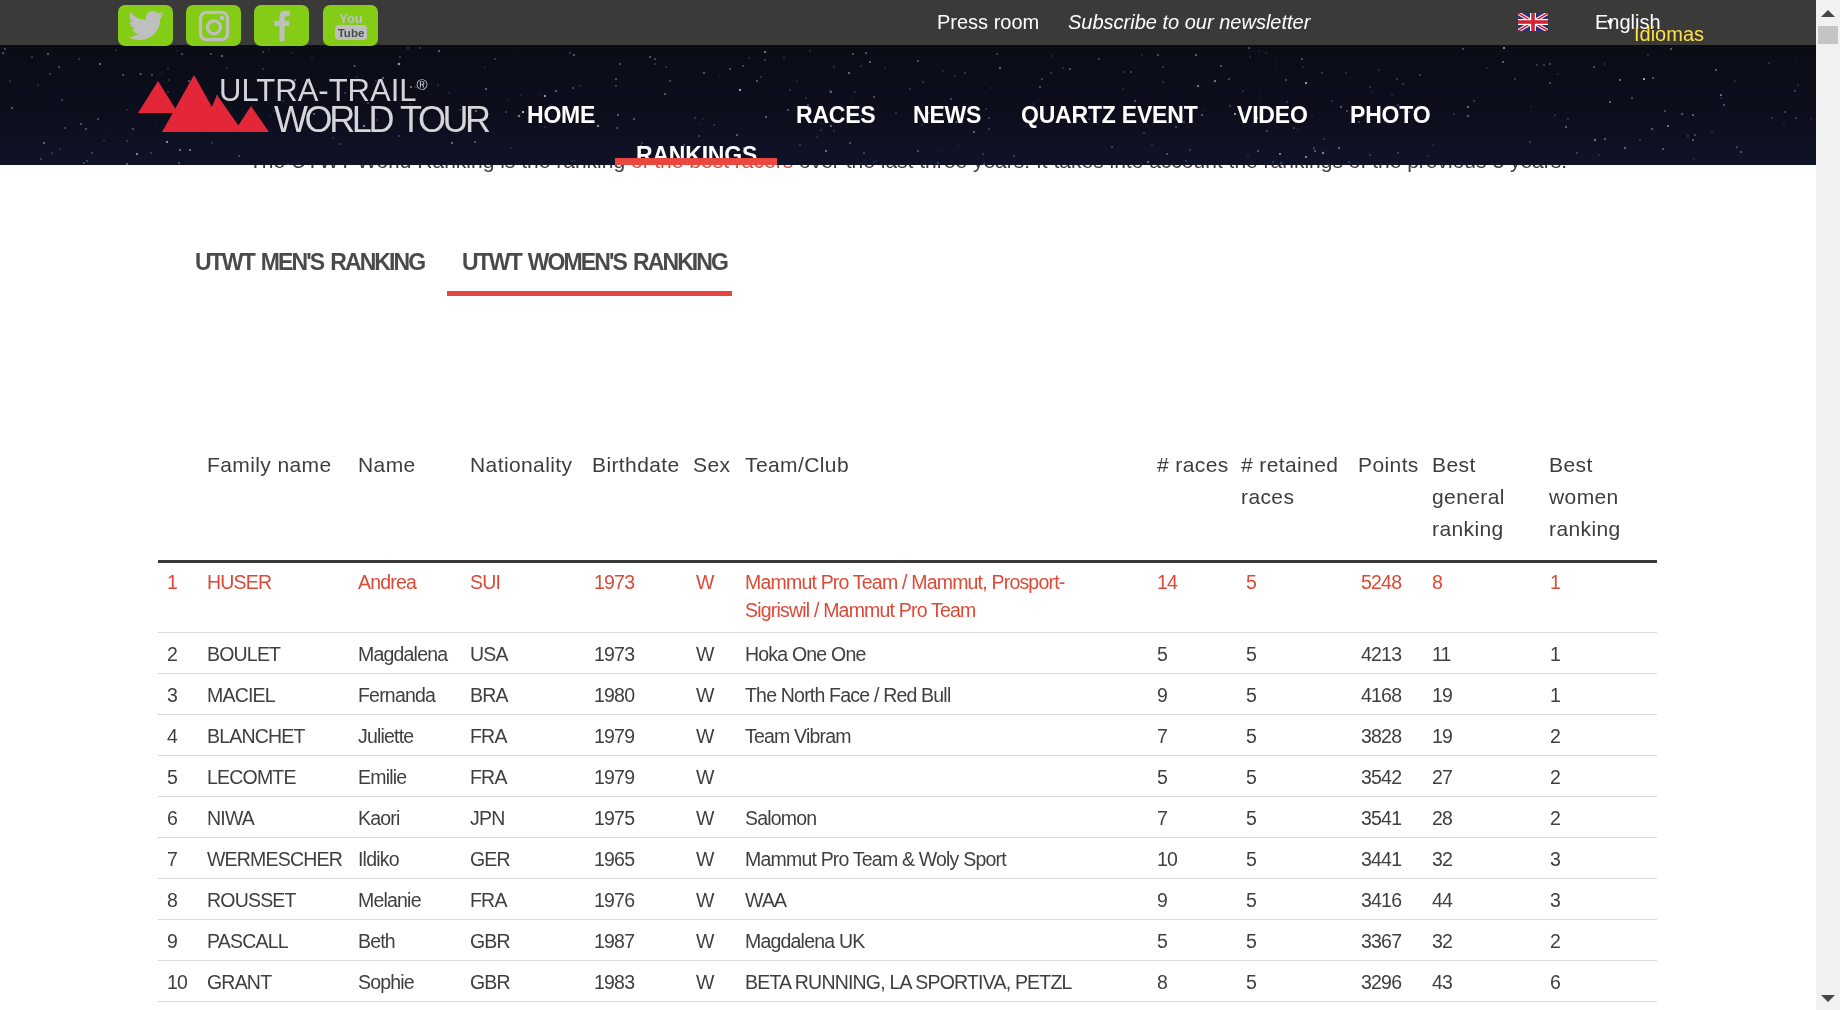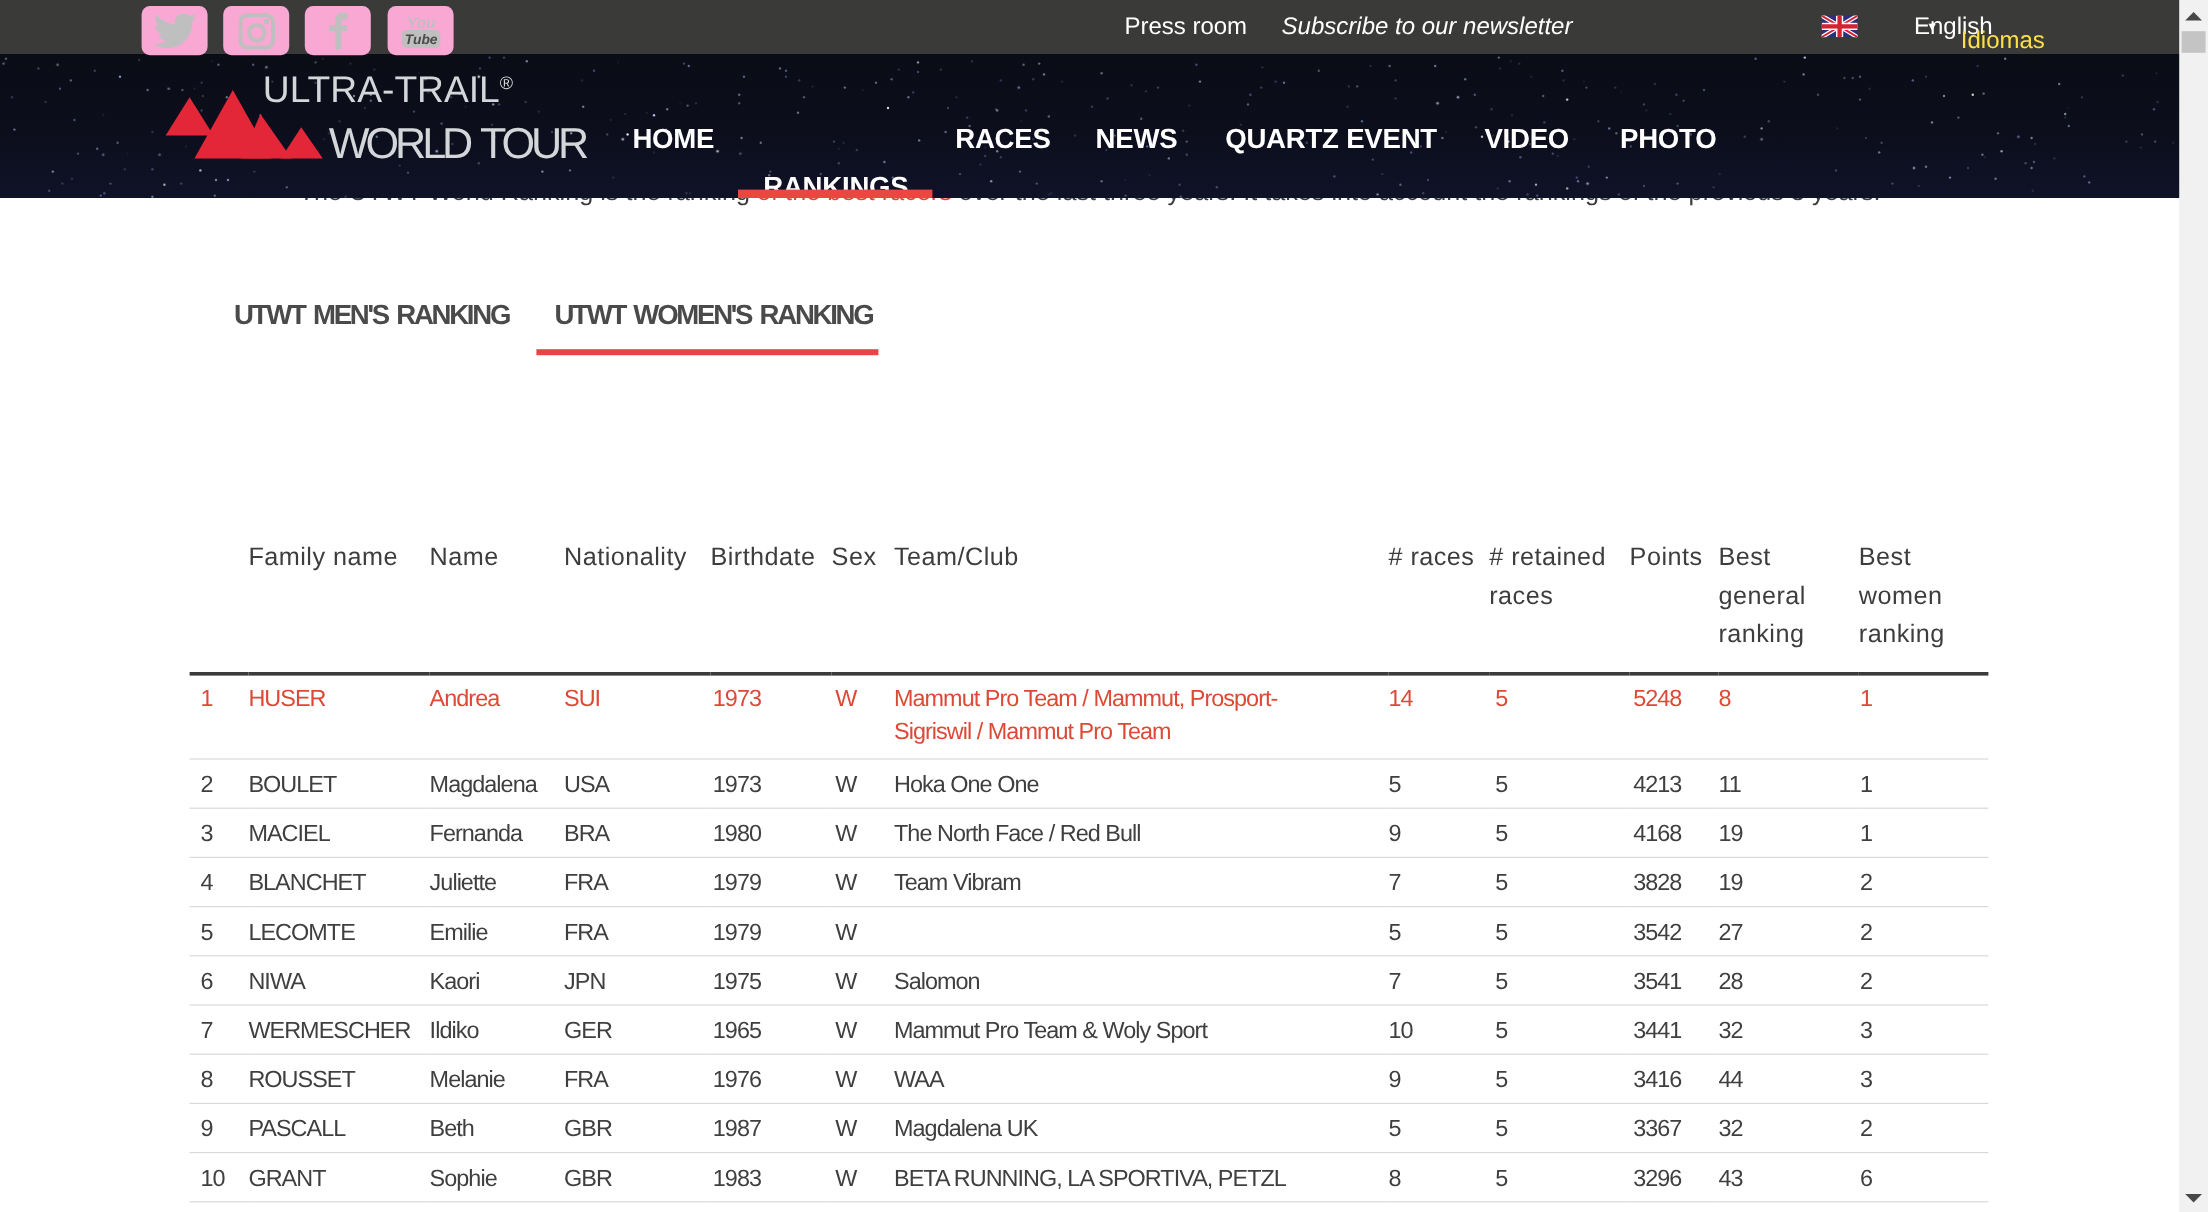--- a/index.html
+++ b/index.html
@@ -2,32 +2,32 @@
 <html><head>
 <meta charset="utf-8">
 <style>
 * { margin:0; padding:0; box-sizing:border-box; }
 html,body { width:1840px; height:1010px; overflow:hidden; background:#fff;
   font-family:"Liberation Sans", sans-serif; }
 #page { position:relative; width:1840px; height:1010px; }
 
 
 #topbar { position:absolute; left:0; top:0; width:1840px; height:45px; background:#3a3a38; z-index:50; }
-.soc { position:absolute; top:5px; width:55px; height:41px; border-radius:7px; background:#f9a8d4;font-style:italic; }
+.soc { position:absolute; top:5px; width:55px; height:41px; border-radius:7px; background:#84cc16; }
 .soc svg { position:absolute; left:50%; top:50%; transform:translate(-50%,-50%); }
 #tb-right { position:absolute; top:0; height:45px; line-height:45px; font-size:20px; color:#fff; }
 .tbitem { position:absolute; top:0; white-space:nowrap; }
 
 
 #header { position:absolute; left:0; top:45px; width:1840px; height:120px; z-index:40;
   background:linear-gradient(180deg,#0a0c16 0%,#0c0e1c 55%,#101327 100%); overflow:hidden; }
 #stars { position:absolute; left:0; top:0; width:2px; height:2px; border-radius:50%;
   box-shadow:665px 21px 0px rgba(170,190,255,0.27),150px 107px 0px rgba(150,170,230,0.33),1195px 9px 0px rgba(200,215,255,0.51),78px 13px 0px rgba(170,190,255,0.28),494px 13px 0px rgba(170,190,255,0.34),1695px 74px 0px rgba(200,215,255,0.14),1293px 82px 0px rgba(170,190,255,0.35),1183px 76px 0px rgba(200,215,255,0.27),97px 73px 0px rgba(150,170,230,0.48),860px 20px 0px rgba(120,140,200,0.33),633px 73px 0px rgba(200,215,255,0.46),213px 76px 0px rgba(200,215,255,0.35),764px 14px 0px rgba(170,190,255,0.34),1157px 9px 0px rgba(235,240,255,0.37),1395px 70px 0px rgba(150,170,230,0.28),955px 76px 0px rgba(150,170,230,0.51),615px 33px 0px rgba(200,215,255,0.45),169px 75px 0px rgba(235,240,255,0.22),1794px 45px 0px rgba(150,170,230,0.42),1249px 11px 0px rgba(235,240,255,0.14),339px 98px 0px rgba(235,240,255,0.24),865px 7px 0px rgba(170,190,255,0.53),1567px 73px 0px rgba(150,170,230,0.35),698px 90px 0px rgba(235,240,255,0.24),1189px 104px 0px rgba(170,190,255,0.29),554px 62px 0px rgba(170,190,255,0.41),126px 95px 0px rgba(120,140,200,0.41),1397px 107px 0px rgba(235,240,255,0.29),1371px 46px 0px rgba(235,240,255,0.09),729px 23px 0px rgba(235,240,255,0.37),122px 29px 0px rgba(200,215,255,0.44),1514px 33px 0px rgba(235,240,255,0.27),167px 23px 0px rgba(120,140,200,0.29),571px 115px 0px rgba(235,240,255,0.14),1771px 72px 0px rgba(235,240,255,0.21),736px 89px 0px rgba(200,215,255,0.5),311px 12px 0px rgba(200,215,255,0.16),1350px 31px 0px rgba(120,140,200,0.09),375px 35px 0px rgba(200,215,255,0.21),860px 70px 0px rgba(120,140,200,0.25),654px 18px 0px rgba(120,140,200,0.4),1266px 85px 0px rgba(170,190,255,0.4),937px 117px 0px rgba(120,140,200,0.49),805px 52px 0px rgba(170,190,255,0.27),988px 83px 0px rgba(200,215,255,0.27),139px 28px 0px rgba(170,190,255,0.29),698px 78px 0px rgba(170,190,255,0.1),1162px 21px 0px rgba(150,170,230,0.33),1258px 5px 0px rgba(200,215,255,0.11),1259px 50px 0px rgba(150,170,230,0.15),713px 79px 0px rgba(170,190,255,0.25),238px 110px 0px rgba(235,240,255,0.31),985px 63px 0px rgba(200,215,255,0.23),211px 97px 0px rgba(150,170,230,0.24),982px 108px 0px rgba(120,140,200,0.41),49px 28px 0px rgba(120,140,200,0.53),742px 20px 0px rgba(170,190,255,0.4),1554px 69px 0px rgba(170,190,255,0.22),1427px 110px 0px rgba(150,170,230,0.2),344px 47px 0px rgba(120,140,200,0.44),1111px 101px 0px rgba(200,215,255,0.32),1257px 105px 0px rgba(200,215,255,0.45),1652px 32px 0px rgba(200,215,255,0.46),411px 68px 0px rgba(170,190,255,0.31),59px 103px 0px rgba(150,170,230,0.21),398px 90px 0px rgba(150,170,230,0.36),917px 105px 0px rgba(150,170,230,0.52),748px 12px 0px rgba(200,215,255,0.18),964px 27px 0px rgba(235,240,255,0.24),1280px 117px 0px rgba(170,190,255,0.37),983px 118px 0px rgba(170,190,255,0.39),1711px 86px 0px rgba(235,240,255,0.14),1604px 93px 0px rgba(235,240,255,0.43),367px 57px 0px rgba(150,170,230,0.45),179px 104px 0px rgba(235,240,255,0.52),950px 53px 0px rgba(170,190,255,0.43),1486px 22px 0px rgba(200,215,255,0.16),58px 21px 0px rgba(235,240,255,0.36),1653px 85px 0px rgba(120,140,200,0.15),973px 86px 0px rgba(200,215,255,0.52),1125px 72px 0px rgba(170,190,255,0.14),1639px 94px 0px rgba(120,140,200,0.39),1536px 19px 0px rgba(200,215,255,0.28),1693px 113px 0px rgba(150,170,230,0.18),437px 39px 0px rgba(120,140,200,0.32),669px 35px 0px rgba(200,215,255,0.34),126px 118px 0px rgba(235,240,255,0.43),1358px 76px 0px rgba(120,140,200,0.46),863px 107px 0px rgba(120,140,200,0.51),269px 70px 0px rgba(120,140,200,0.15),40px 113px 0px rgba(200,215,255,0.29),1248px 2px 0px rgba(200,215,255,0.44),354px 20px 0px rgba(170,190,255,0.3),1141px 9px 0px rgba(120,140,200,0.23),1088px 73px 0px rgba(170,190,255,0.31),1810px 73px 0px rgba(200,215,255,0.11),569px 7px 0px rgba(120,140,200,0.44),928px 73px 0px rgba(170,190,255,0.09),909px 43px 0px rgba(120,140,200,0.37),1243px 67px 0px rgba(150,170,230,0.17),928px 67px 0px rgba(235,240,255,0.33),1041px 33px 0px rgba(150,170,230,0.41),1147px 116px 0px rgba(235,240,255,0.52),282px 55px 0px rgba(235,240,255,0.14),649px 11px 0px rgba(235,240,255,0.4),151px 29px 0px rgba(170,190,255,0.39),1593px 21px 0px rgba(150,170,230,0.52),294px 34px 0px rgba(235,240,255,0.49),451px 97px 0px rgba(235,240,255,0.53),999px 22px 0px rgba(200,215,255,0.55),332px 92px 0px rgba(120,140,200,0.28),829px 45px 0px rgba(150,170,230,0.28),654px 13px 0px rgba(170,190,255,0.42),694px 72px 0px rgba(170,190,255,0.3),789px 44px 0px rgba(150,170,230,0.32),1051px 10px 0px rgba(200,215,255,0.13),1796px 15px 0px rgba(150,170,230,0.12),83px 117px 0px rgba(150,170,230,0.45),1549px 18px 0px rgba(150,170,230,0.47),833px 21px 0px rgba(120,140,200,0.33),1170px 65px 0px rgba(170,190,255,0.41),573px 9px 0px rgba(200,215,255,0.46),873px 116px 0px rgba(170,190,255,0.11),1301px 13px 0px rgba(170,190,255,0.46),1247px 111px 0px rgba(150,170,230,0.18),1768px 17px 0px rgba(150,170,230,0.29),1134px 55px 0px rgba(150,170,230,0.52),1275px 18px 0px rgba(200,215,255,0.1),226px 22px 0px rgba(200,215,255,0.2),415px 41px 0px rgba(120,140,200,0.38),1557px 28px 0px rgba(120,140,200,0.22),1378px 24px 0px rgba(170,190,255,0.21),514px 6px 0px rgba(120,140,200,0.09),1130px 26px 0px rgba(200,215,255,0.32),917px 15px 0px rgba(235,240,255,0.39),1346px 65px 0px rgba(235,240,255,0.34),1039px 41px 0px rgba(200,215,255,0.4),703px 27px 0px rgba(200,215,255,0.47),830px 46px 0px rgba(200,215,255,0.54),31px 11px 0px rgba(150,170,230,0.37),884px 22px 0px rgba(235,240,255,0.11),1784px 66px 0px rgba(150,170,230,0.4),1228px 33px 0px rgba(170,190,255,0.41),942px 25px 0px rgba(235,240,255,0.15),9px 35px 0px rgba(150,170,230,0.25),1122px 43px 0px rgba(150,170,230,0.19),448px 47px 0px rgba(150,170,230,0.17),783px 12px 0px rgba(120,140,200,0.3),1345px 27px 0px rgba(170,190,255,0.2),188px 35px 0px rgba(200,215,255,0.46),820px 77px 0px rgba(170,190,255,0.1),615px 40px 0px rgba(170,190,255,0.38),1201px 69px 0px rgba(200,215,255,0.48),1348px 116px 0px rgba(120,140,200,0.42),799px 99px 0px rgba(235,240,255,0.23),308px 38px 0px rgba(200,215,255,0.42),91px 107px 0px rgba(120,140,200,0.47),1286px 56px 0px rgba(120,140,200,0.42),287px 118px 0px rgba(120,140,200,0.33),1166px 108px 0px rgba(170,190,255,0.46),1694px 89px 0px rgba(200,215,255,0.35),176px 5px 0px rgba(150,170,230,0.1),216px 50px 0px rgba(120,140,200,0.47),105px 82px 0px rgba(120,140,200,0.09),1396px 33px 0px rgba(170,190,255,0.31),937px 104px 0px rgba(120,140,200,0.11),1098px 13px 0px rgba(170,190,255,0.39),1529px 96px 0px rgba(170,190,255,0.3),1734px 35px 0px rgba(200,215,255,0.19),474px 96px 0px rgba(235,240,255,0.39),1013px 110px 0px rgba(235,240,255,0.26),1402px 38px 0px rgba(120,140,200,0.44),1297px 84px 0px rgba(120,140,200,0.17),303px 44px 0px rgba(150,170,230,0.2),1274px 74px 0px rgba(235,240,255,0.14),126px 64px 0px rgba(170,190,255,0.21),1419px 29px 0px rgba(150,170,230,0.4),1453px 68px 0px rgba(235,240,255,0.21),957px 100px 0px rgba(120,140,200,0.14),410px 41px 0px rgba(235,240,255,0.54),37px 39px 0px rgba(120,140,200,0.3),922px 36px 0px rgba(200,215,255,0.26),154px 76px 0px rgba(120,140,200,0.12),538px 48px 0px rgba(120,140,200,0.14),574px 115px 0px rgba(150,170,230,0.13),475px 65px 0px rgba(235,240,255,0.5),809px 5px 0px rgba(235,240,255,0.15),1397px 59px 0px rgba(200,215,255,0.27),854px 46px 0px rgba(170,190,255,0.26),1722px 44px 0px rgba(150,170,230,0.08),1720px 52px 0px rgba(200,215,255,0.14),1462px 3px 0px rgba(150,170,230,0.5),520px 49px 0px rgba(235,240,255,0.11),1783px 77px 0px rgba(235,240,255,0.12),1549px 37px 0px rgba(150,170,230,0.48),210px 8px 0px rgba(150,170,230,0.47),1302px 21px 0px rgba(150,170,230,0.2),895px 67px 0px rgba(150,170,230,0.23),1609px 56px 0px rgba(235,240,255,0.5),1795px 72px 0px rgba(170,190,255,0.34),103px 95px 0px rgba(120,140,200,0.27),1543px 19px 0px rgba(150,170,230,0.38),996px 8px 0px rgba(120,140,200,0.51),262px 23px 0px rgba(150,170,230,0.3),579px 40px 0px rgba(150,170,230,0.2),833px 85px 0px rgba(235,240,255,0.19),1143px 87px 0px rgba(200,215,255,0.27),1319px 22px 0px rgba(120,140,200,0.12),1664px 65px 0px rgba(235,240,255,0.34),683px 99px 0px rgba(200,215,255,0.29),1123px 26px 0px rgba(200,215,255,0.19),702px 73px 0px rgba(200,215,255,0.12),756px 35px 0px rgba(200,215,255,0.46),43px 97px 0px rgba(235,240,255,0.49),849px 97px 0px rgba(235,240,255,0.33),555px 45px 0px rgba(235,240,255,0.43),570px 75px 0px rgba(200,215,255,0.53),1408px 66px 0px rgba(200,215,255,0.33),191px 36px 0px rgba(235,240,255,0.5),820px 84px 0px rgba(150,170,230,0.29),1740px 106px 0px rgba(170,190,255,0.49),262px 6px 0px rgba(235,240,255,0.28),1204px 64px 0px rgba(235,240,255,0.08),1692px 69px 0px rgba(235,240,255,0.48),510px 102px 0px rgba(200,215,255,0.13),313px 68px 0px rgba(170,190,255,0.54),1692px 94px 0px rgba(235,240,255,0.41),176px 72px 0px rgba(170,190,255,0.45),1604px 18px 0px rgba(170,190,255,0.19),1323px 93px 0px rgba(200,215,255,0.22),1285px 34px 0px rgba(235,240,255,0.33),1432px 99px 0px rgba(170,190,255,0.13),617px 69px 0px rgba(200,215,255,0.52),796px 35px 0px rgba(120,140,200,0.19),4px 3px 0px rgba(235,240,255,0.33),572px 42px 0px rgba(200,215,255,0.38),975px 69px 0px rgba(200,215,255,0.19),61px 54px 0px rgba(150,170,230,0.41),115px 4px 0px rgba(235,240,255,0.17),168px 34px 0px rgba(235,240,255,0.19),760px 31px 0px rgba(150,170,230,0.31),1473px 55px 0px rgba(235,240,255,0.25),407px 2px 0px rgba(120,140,200,0.45),140px 28px 0px rgba(200,215,255,0.31),640px 100px 0px rgba(200,215,255,0.47),954px 30px 0px rgba(150,170,230,0.2),225px 81px 0px rgba(200,215,255,0.31),459px 64px 0px rgba(170,190,255,0.28),1220px 20px 0px rgba(170,190,255,0.51),438px 5px 0px rgba(200,215,255,0.54),852px 8px 0px rgba(200,215,255,0.41),807px 59px 0px rgba(150,170,230,0.5),1502px 16px 0px rgba(200,215,255,0.55),676px 26px 0px rgba(120,140,200,0.17),1530px 61px 0px rgba(235,240,255,0.09),1720px 49px 0px rgba(235,240,255,0.54),348px 15px 0px rgba(150,170,230,0.08),167px 46px 0px rgba(170,190,255,0.28),1151px 99px 0px rgba(150,170,230,0.18),1576px 107px 0px rgba(235,240,255,0.23),181px 8px 0px rgba(200,215,255,0.41),765px 71px 0px rgba(200,215,255,0.51),664px 48px 0px rgba(235,240,255,0.43),64px 82px 0px rgba(235,240,255,0.27),85px 50px 0px rgba(170,190,255,0.1),1647px 9px 0px rgba(170,190,255,0.2),1242px 45px 0px rgba(150,170,230,0.25),1265px 7px 0px rgba(150,170,230,0.2),566px 40px 0px rgba(120,140,200,0.08),1651px 83px 0px rgba(170,190,255,0.52),51px 107px 0px rgba(235,240,255,0.19),1467px 61px 0px rgba(235,240,255,0.53),1619px 34px 0px rgba(235,240,255,0.51),273px 65px 0px rgba(150,170,230,0.17),1687px 90px 0px rgba(120,140,200,0.44),485px 43px 0px rgba(235,240,255,0.48),743px 102px 0px rgba(170,190,255,0.45),1050px 27px 0px rgba(200,215,255,0.26),508px 54px 0px rgba(170,190,255,0.11),988px 72px 0px rgba(200,215,255,0.34),875px 115px 0px rgba(170,190,255,0.13),544px 81px 0px rgba(170,190,255,0.12),864px 65px 0px rgba(235,240,255,0.54),356px 31px 0px rgba(235,240,255,0.14),1272px 116px 0px rgba(120,140,200,0.4),1736px 101px 0px rgba(170,190,255,0.39),1598px 109px 0px rgba(150,170,230,0.22),1162px 36px 0px rgba(150,170,230,0.26),409px 58px 0px rgba(200,215,255,0.2),484px 21px 0px rgba(120,140,200,0.21),387px 43px 0px rgba(150,170,230,0.11),505px 66px 0px rgba(170,190,255,0.33),1340px 61px 0px rgba(170,190,255,0.55),11px 62px 0px rgba(200,215,255,0.49),1723px 59px 0px rgba(170,190,255,0.51),1797px 39px 0px rgba(170,190,255,0.19),390px 78px 0px rgba(120,140,200,0.54),399px 11px 0px rgba(200,215,255,0.25),921px 79px 0px rgba(170,190,255,0.2),218px 83px 0px rgba(120,140,200,0.36),718px 29px 0px rgba(150,170,230,0.1),291px 7px 0px rgba(150,170,230,0.18),80px 78px 0px rgba(200,215,255,0.42),1670px 3px 0px rgba(235,240,255,0.46),1391px 49px 0px rgba(150,170,230,0.17),161px 28px 0px rgba(235,240,255,0.09),1124px 63px 0px rgba(170,190,255,0.11),1631px 52px 0px rgba(200,215,255,0.39),1311px 70px 0px rgba(200,215,255,0.12),816px 91px 0px rgba(150,170,230,0.21),1369px 41px 0px rgba(170,190,255,0.28),641px 97px 0px rgba(150,170,230,0.35),850px 55px 0px rgba(150,170,230,0.09),1321px 27px 0px rgba(235,240,255,0.26),419px 2px 0px rgba(200,215,255,0.28),869px 16px 0px rgba(235,240,255,0.47),1185px 115px 0px rgba(200,215,255,0.25),268px 3px 0px rgba(200,215,255,0.1),1314px 105px 0px rgba(170,190,255,0.51),1175px 81px 0px rgba(120,140,200,0.52),353px 20px 0px rgba(200,215,255,0.24),1069px 23px 0px rgba(170,190,255,0.51),787px 64px 0px rgba(200,215,255,0.43),619px 18px 0px rgba(170,190,255,0.47),990px 42px 0px rgba(235,240,255,0.11),178px 117px 0px rgba(200,215,255,0.41),1313px 102px 0px rgba(120,140,200,0.48),830px 80px 0px rgba(235,240,255,0.48),376px 74px 0px rgba(235,240,255,0.18),1062px 22px 0px rgba(170,190,255,0.26),308px 33px 0px rgba(200,215,255,0.54),86px 115px 0px rgba(170,190,255,0.34),1369px 109px 0px rgba(235,240,255,0.23),1229px 60px 0px rgba(150,170,230,0.34),1331px 55px 0px rgba(200,215,255,0.22),873px 51px 0px rgba(235,240,255,0.39),1033px 58px 0px rgba(170,190,255,0.16),1269px 64px 0px rgba(235,240,255,0.3),1565px 81px 0px rgba(235,240,255,0.45),1715px 24px 0px rgba(235,240,255,0.46),221px 10px 1px rgba(255,255,255,0.51),189px 104px 0px rgba(180,200,255,0.67),85px 83px 1px rgba(180,200,255,0.52),1594px 94px 1px rgba(210,225,255,0.71),1338px 102px 0px rgba(210,225,255,0.52),398px 18px 1px rgba(255,255,255,0.94),1662px 103px 0px rgba(180,200,255,0.53),136px 108px 0px rgba(255,255,255,0.63),665px 116px 0px rgba(255,255,255,0.76),522px 66px 0px rgba(255,255,255,0.93),1214px 35px 1px rgba(210,225,255,0.76),764px 6px 0px rgba(255,255,255,0.55),1305px 37px 0px rgba(255,255,255,0.79),1624px 102px 0px rgba(180,200,255,0.58),1305px 111px 0px rgba(255,255,255,0.63),518px 70px 1px rgba(255,255,255,0.76),544px 50px 0px rgba(180,200,255,0.95),739px 44px 0px rgba(255,255,255,0.83),363px 80px 1px rgba(210,225,255,0.82),1681px 68px 1px rgba(180,200,255,0.58),1503px 2px 0px rgba(210,225,255,0.82),597px 80px 1px rgba(255,255,255,0.76),99px 18px 0px rgba(180,200,255,0.69),47px 8px 1px rgba(255,255,255,0.45),219px 68px 1px rgba(210,225,255,0.63),1197px 40px 1px rgba(210,225,255,0.74),1279px 108px 0px rgba(210,225,255,0.69),1643px 33px 0px rgba(255,255,255,0.8),132px 83px 1px rgba(180,200,255,0.52),825px 105px 0px rgba(210,225,255,0.58),1322px 107px 1px rgba(255,255,255,0.73),1234px 68px 0px rgba(210,225,255,0.82),2px 7px 1px rgba(210,225,255,0.48),382px 32px 0px rgba(210,225,255,0.53),1256px 72px 0px rgba(210,225,255,0.78),848px 27px 1px rgba(180,200,255,0.71),1667px 80px 0px rgba(255,255,255,0.54),616px 82px 1px rgba(180,200,255,0.47),1467px 70px 1px rgba(255,255,255,0.45),166px 96px 0px rgba(210,225,255,0.78); }
 #logotext { position:absolute; left:0; top:0; color:#d4d6d9; }
-#lt1 { position:absolute; left:219px; top:14px; font-size:31px; letter-spacing:0px; line-height:31px; white-space:nowrap; }
+#lt1 { position:absolute; left:219px; top:30px; font-size:31px; letter-spacing:0px; line-height:31px; white-space:nowrap; }
 #lt2 { position:absolute; left:274px; top:57px; font-size:36px; letter-spacing:-3.4px; line-height:36px; white-space:nowrap; word-spacing:3px; }
 #nav { position:absolute; left:0; top:0; width:1492px; height:120px; }
 .nv { position:absolute; top:57px; font-size:23px; font-weight:bold; color:#fff; letter-spacing:-0.2px; white-space:nowrap; }
 #ranklink { position:absolute; left:615px; top:113px; width:162px; height:7px; background:#e9473f; }
 
 
 #sentence { position:absolute; left:0; top:149px; width:1816px; text-align:center; font-size:21px;
   color:#3c3c3c; z-index:10; }
 #sentence a { color:#dd4936; text-decoration:none; }
 

